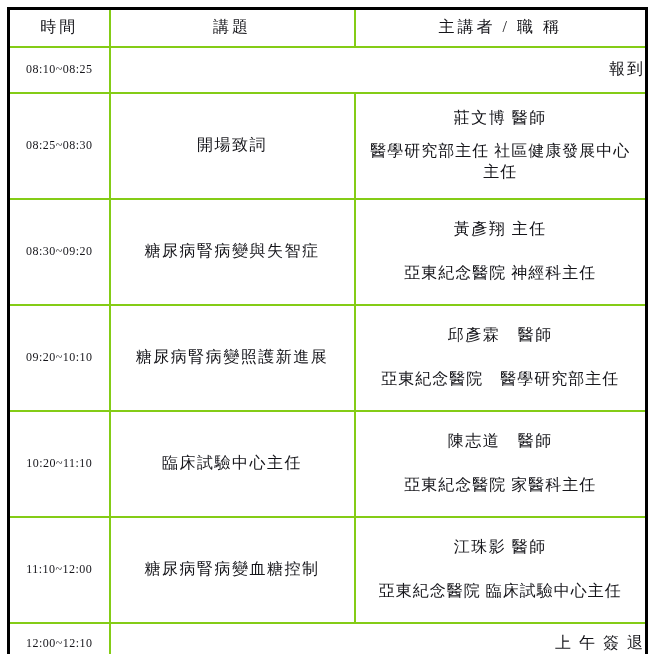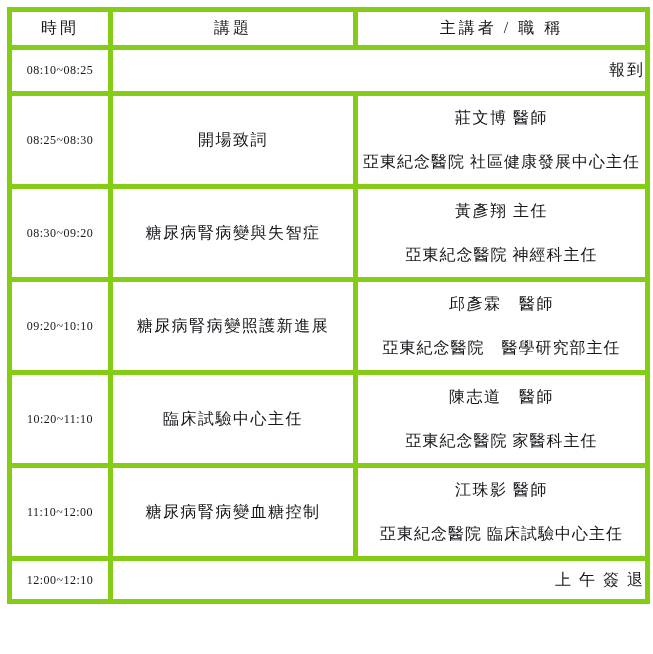--- a/index.html
+++ b/index.html
@@ -22,41 +22,41 @@
     top: 7px;
     width: 638px;
     border-collapse: collapse;
     border: 3px solid #000000;
     table-layout: fixed;
   }
   col.c1 { width: 101px; }
   col.c2 { width: 245px; }
   col.c3 { width: 292px; }
   th, td {
-    border: 5px solid #84cc16;
+    border: 2px solid #84cc16;
     text-align: center;
     vertical-align: middle;
     font-weight: normal;
     font-size: 16px;
     background: #ffffff;
   }
   tr.r-hdr { height: 38px; }
   tr.r-sm  { height: 46px; }
   tr.r-lg  { height: 92px; }
   tr.r-md  { height: 49px; }
   tr.r-xs  { height: 43px; }
   th { letter-spacing: 3px; }
   td.time {
     font-size: 12px;
     letter-spacing: 0.5px;
     font-family: "Liberation Serif", "DejaVu Serif", serif;
   }
   td.topic { letter-spacing: 1.5px; }
   td.merged { letter-spacing: 2px; text-align: right; }
-  td.speaker { padding: 0; margin-left: 8px; }
+  td.speaker { padding: 8px; margin-left: 8px; }
   .speaker-inner {
     display: flex;
     flex-direction: column;
     justify-content: space-around;
     align-items: center;
     height: 88px;
   }
   .speaker-name  { letter-spacing: 1.5px; }
   .speaker-title { letter-spacing: 1px; }
 </style>
@@ -83,21 +83,21 @@
         <td class="time">08:10~08:25</td>
         <td class="merged" colspan="2">報到</td>
       </tr>
 
       <tr class="r-lg">
         <td class="time">08:25~08:30</td>
         <td class="topic">開場致詞</td>
         <td class="speaker">
           <div class="speaker-inner">
             <div class="speaker-name">莊文博 醫師</div>
-            <div class="speaker-title">亞東紀念醫院 社區健康發展中心主任</div>
+            <div class="speaker-title">醫學研究部主任 社區健康發展中心主任</div>
           </div>
         </td>
       </tr>
 
       <tr class="r-lg">
         <td class="time">08:30~09:20</td>
         <td class="topic">糖尿病腎病變與失智症</td>
         <td class="speaker">
           <div class="speaker-inner">
             <div class="speaker-name">黃彥翔 主任</div>

